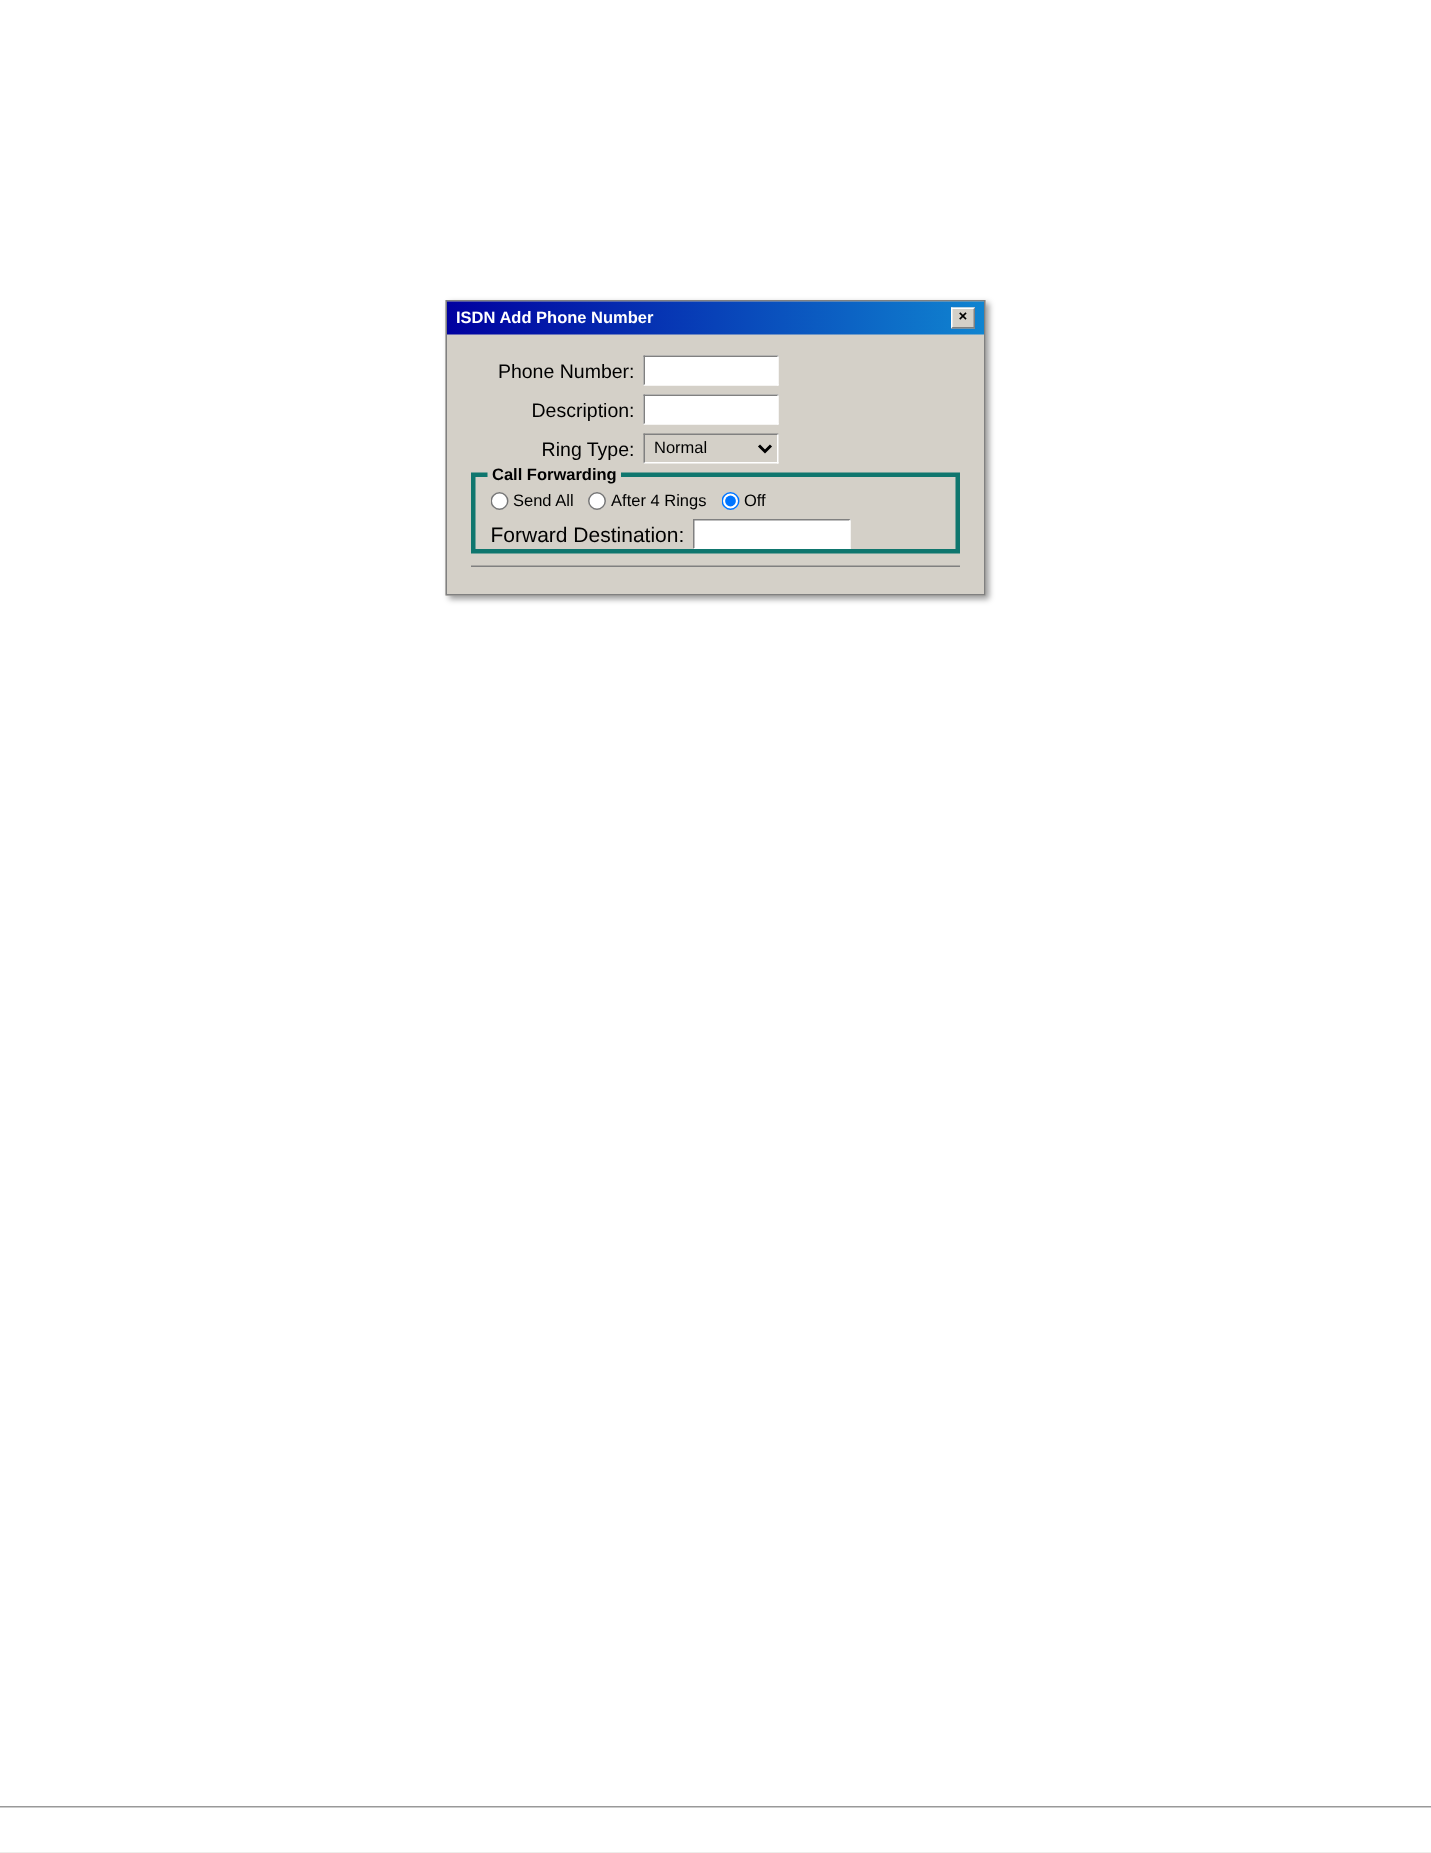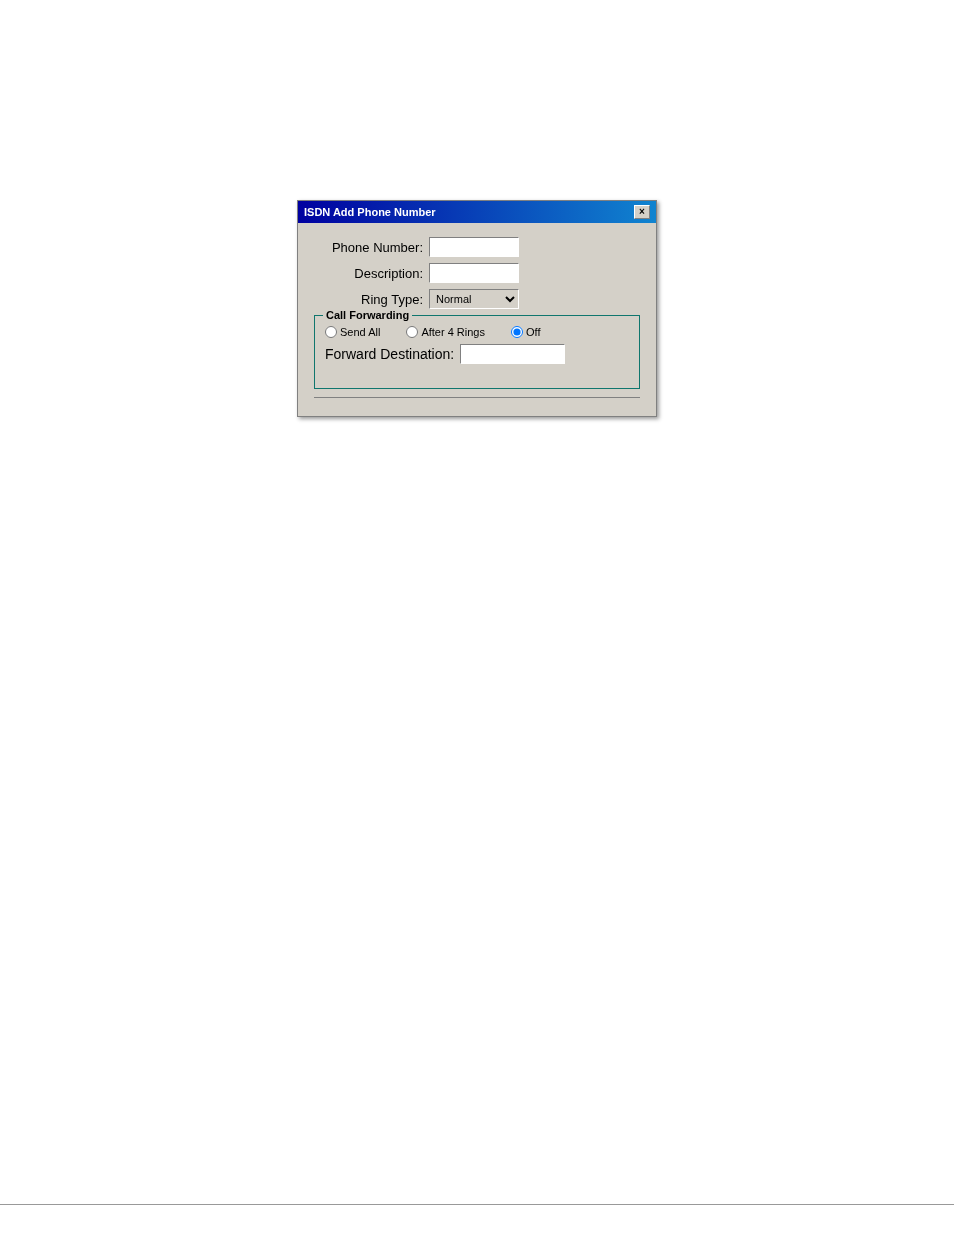--- a/index.html
+++ b/index.html
@@ -135,40 +135,40 @@
       width: 90px;
       height: 20px;
       font-size: 11px;
       border: 1px solid;
       border-color: #808080 #ffffff #ffffff #808080;
       background-color: #d4d0c8;
       padding: 0 2px;
     }
 
     .call-forwarding-group {
-      border: 1px solid #0f766e;
-      padding: 6px 10px 24px 10px;
+      border: 3px solid #0f766e;
+      padding: 6px 10px 0 10px;
       margin: 6px 0 8px 0;
       position: relative;
     }
 
     .group-legend {
       position: absolute;
       top: -7px;
       left: 8px;
       background-color: #d4d0c8;
       padding: 0 3px;
       font-size: 11px;
       font-weight: bold;
     }
 
     .radio-row {
       display: flex;
       align-items: center;
-      gap: 26px;
+      gap: 10px;
       margin-bottom: 6px;
       margin-top: 4px;
     }
 
     .radio-label {
       display: flex;
       align-items: center;
       gap: 3px;
       font-size: 11px;
       cursor: pointer;

